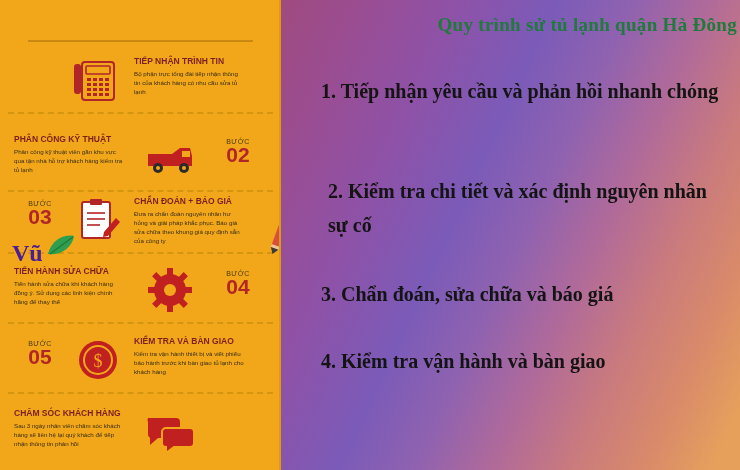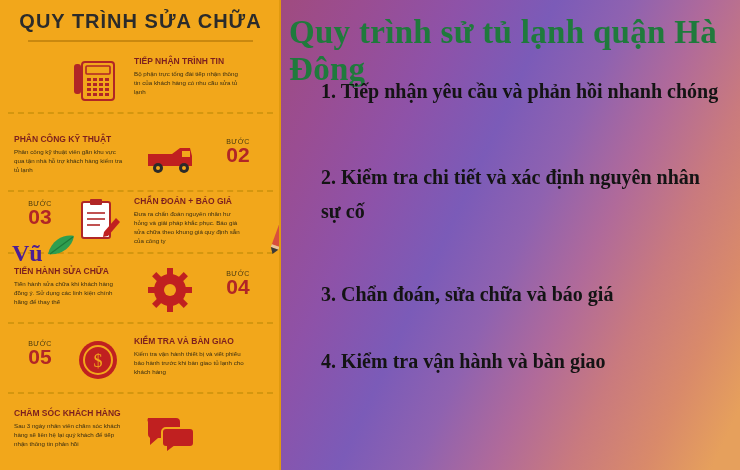--- a/index.html
+++ b/index.html
@@ -158,51 +158,50 @@
     left: 283px;
     top: 0;
     width: 457px;
     height: 470px;
   }
   .headline {
     position: absolute;
     left: 6px;
     top: 14px;
     width: 448px;
-    text-align: left;
+    text-align: right;
     font-family: "Liberation Serif", serif;
-    font-size: 33px;
+    font-size: 19px;
     font-weight: bold;
     color: #1f7a3c;
     letter-spacing: .3px;
   }
   .bullet {
     position: absolute;
     left: 38px;
     width: 400px;
     font-family: "Liberation Serif", serif;
     font-size: 20px;
     font-weight: bold;
     color: #141414;
     line-height: 34px;
   }
   .b1 { top: 74px; }
-  .b2 { top: 160px; }
+  .b2 { top: 174px; margin-left: 7px; }
   .b3 { top: 277px; }
   .b4 { top: 344px; }
   .b5 { top: 411px; }
 </style>
 </head>
 <body>
 
 <div class="page">
 
   <div class="infographic">
 
-    <div class="ig-title">QUY TRÌNH SỬA CHỮA</div>
     <div class="ig-title-rule"></div>
 
     <div class="step lay-a sep" style="top:48px;">
       <div class="icon-box">
         <svg class="ic" viewBox="0 0 56 48" xmlns="http://www.w3.org/2000/svg">
           <rect x="12" y="6" width="32" height="38" rx="3" fill="none" stroke="#b12626" stroke-width="2"></rect>
           <rect x="16" y="10" width="24" height="8" rx="1" fill="none" stroke="#b12626" stroke-width="1.6"></rect>
           <g fill="#b12626">
             <rect x="17" y="22" width="4" height="3"></rect>
               <rect x="23" y="22" width="4" height="3"></rect>

